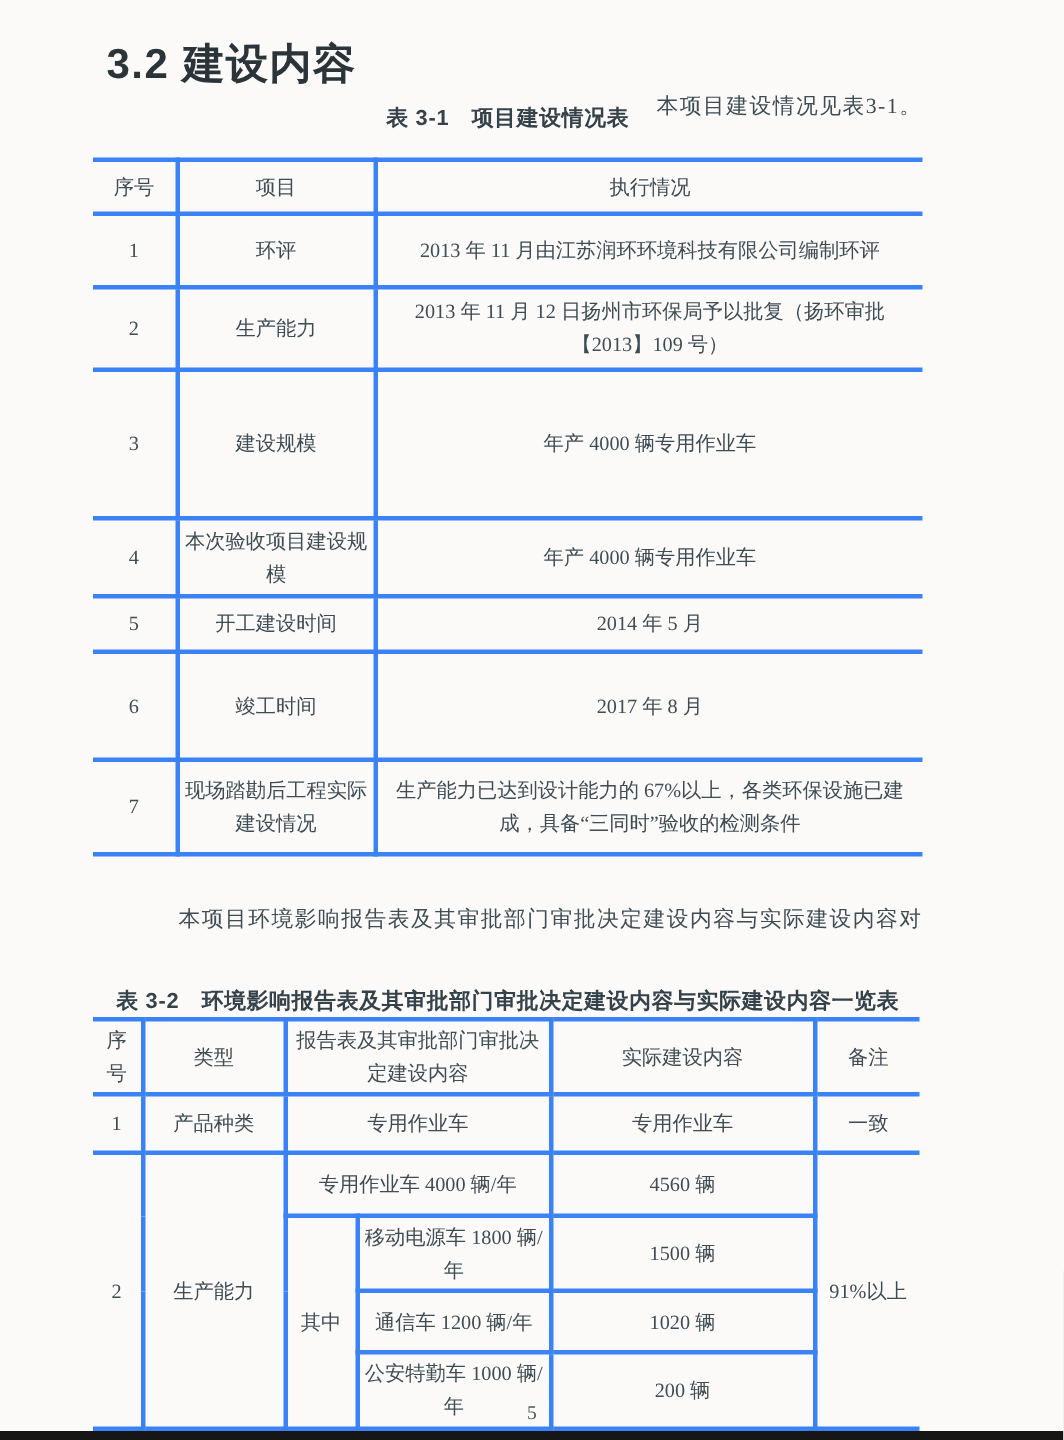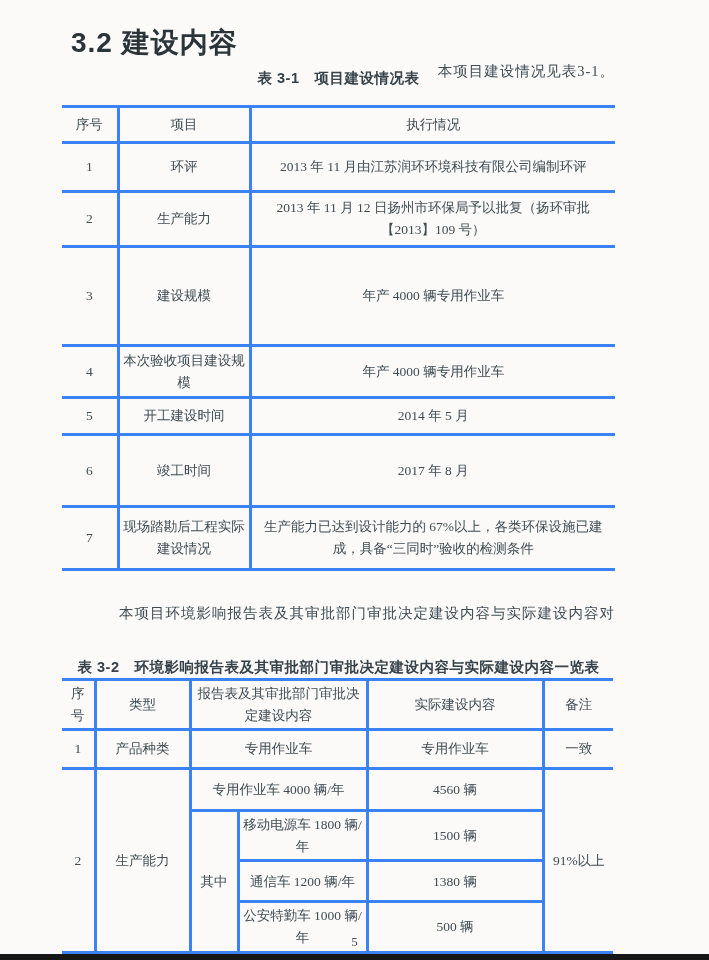--- a/index.html
+++ b/index.html
@@ -146,25 +146,25 @@
         <td>4560 辆</td>
         <td rowspan="4">91%以上</td>
       </tr>
       <tr style="height:42px">
         <td rowspan="3">其中</td>
         <td>移动电源车 1800 辆/年</td>
         <td>1500 辆</td>
       </tr>
       <tr style="height:41px">
         <td>通信车 1200 辆/年</td>
-        <td>1380 辆</td>
+        <td>1020 辆</td>
       </tr>
       <tr style="height:42px">
         <td>公安特勤车 1000 辆/年</td>
-        <td>500 辆</td>
+        <td>200 辆</td>
       </tr>
     </tbody>
   </table>
 
   <div class="pagenum">5</div>
 
   <div class="scanbar"></div>
 
 </div>
 

